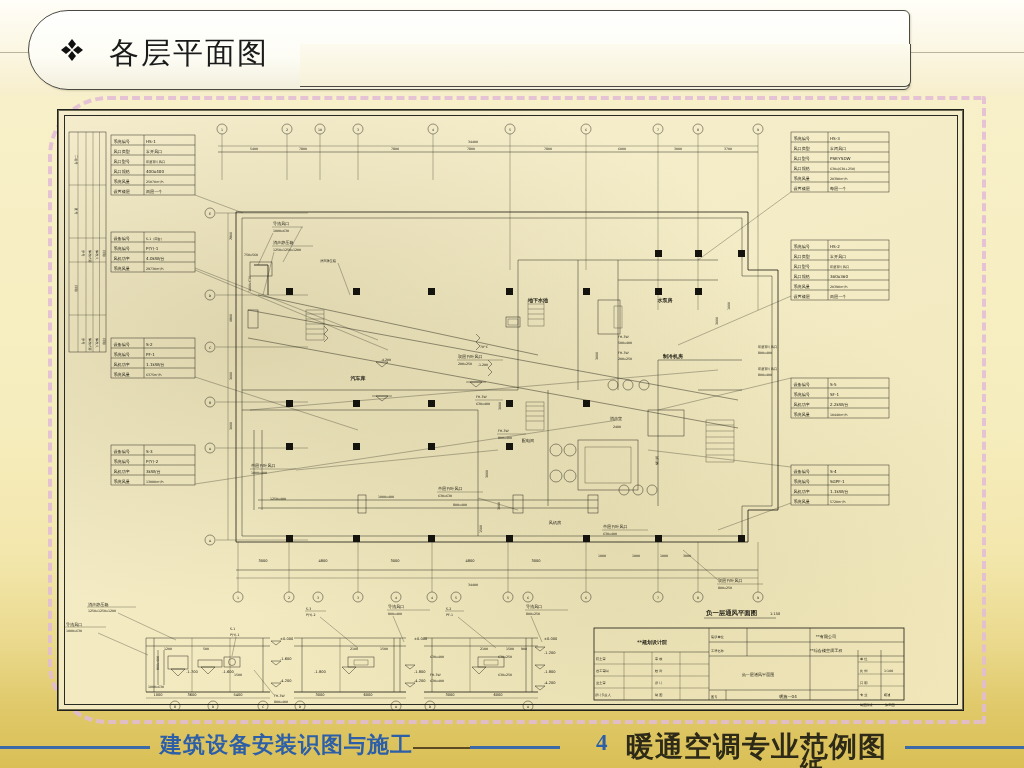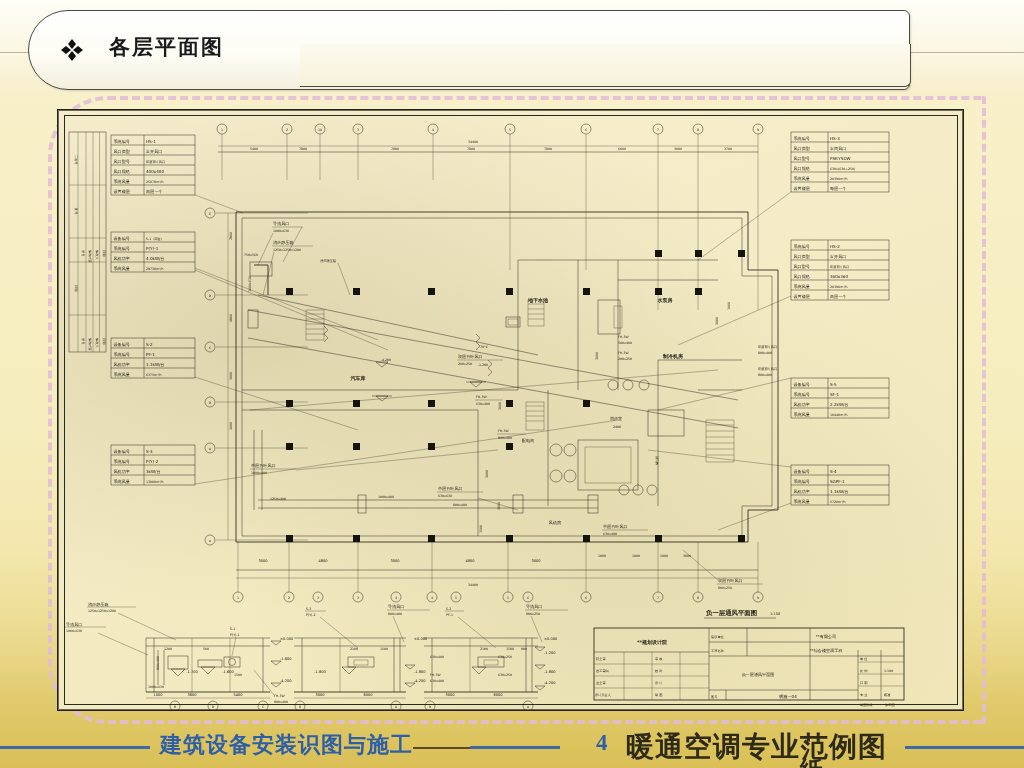--- a/index.html
+++ b/index.html
@@ -37,21 +37,21 @@
     border-right: 1.4px solid #4a4a42;
     border-bottom: 1.4px solid #4a4a42;
     border-radius: 0 0 6px 0;
   }
   .diamond-icon {
     position: absolute; left: 30px; top: 26px; width: 26px; height: 26px;
   }
   .slide-title {
     position: absolute; left: 80px; top: 22px;
     font-family: "DejaVu Sans", sans-serif;
-    font-size: 21px; font-weight: bold; color: #1a1a1a;
+    font-size: 30px; font-weight: normal; color: #1a1a1a;
     letter-spacing: 2px; white-space: nowrap;
   }
   
   .dash-frame {
     position: absolute; left: 48px; top: 96px; width: 930px; height: 620px;
     border: 4px dashed #e2bcd8;
     border-radius: 60px 2px 2px 60px;
     opacity: .85;
   }
   

